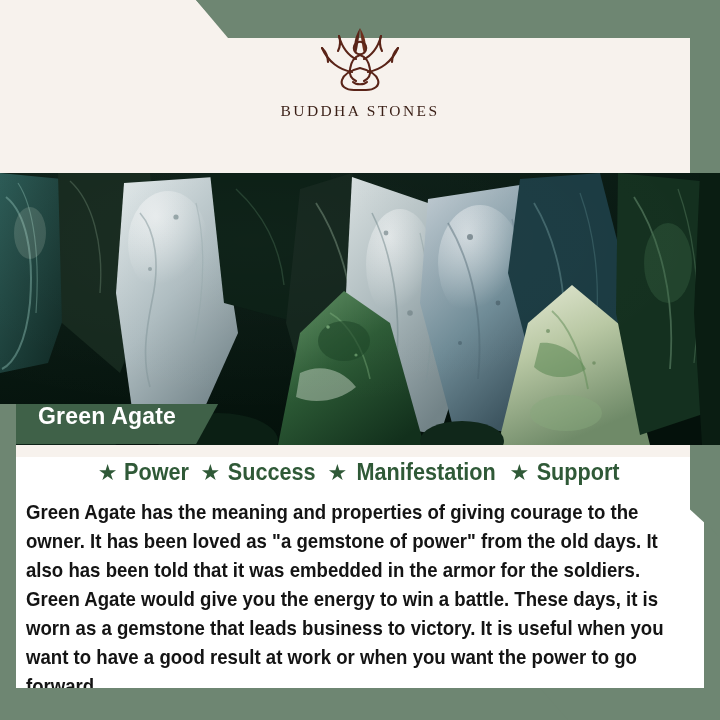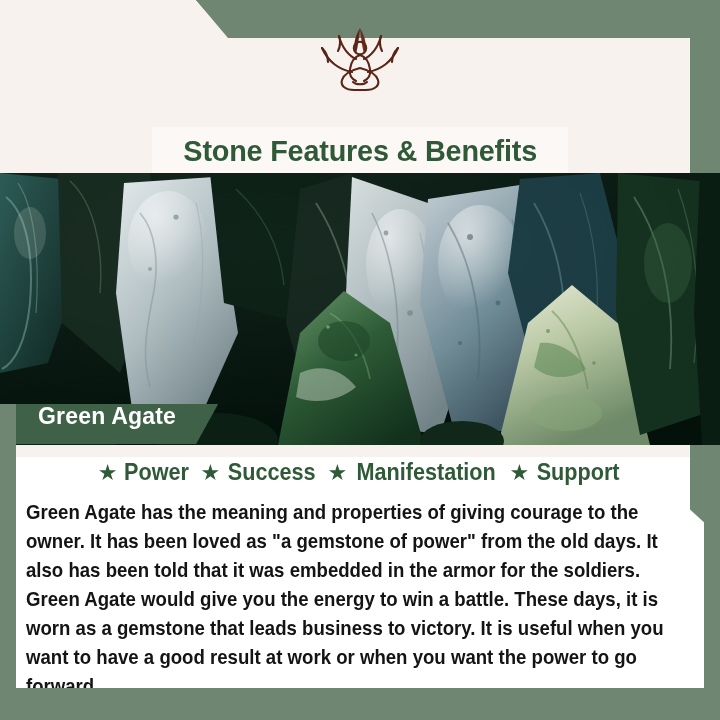--- a/index.html
+++ b/index.html
@@ -253,25 +253,23 @@
         <circle cx="52" cy="24" r="6.2"></circle>
 
         <path d="M52 31 C46 33 43 38 42 45 C41 51 44 55 48 57"></path>
         <path d="M52 31 C58 33 61 38 62 45 C63 51 60 55 56 57"></path>
 
         <path d="M52 44 C44 46 36 50 34 56 C32 62 38 66 46 66 L58 66 C66 66 72 62 70 56 C68 50 60 46 52 44 Z"></path>
 
         <path d="M45 58 C48 61 56 61 59 58"></path>
       </g>
     </svg>
+    <div class="logo-word">BUDDHA STONES</div>
   </div>
 
-  <div class="title-band">
-    <div class="title-text">Stone Features &amp; Benefits</div>
-  </div>
 
   <div class="photo">
     <svg viewBox="0 0 720 272" preserveAspectRatio="none">
       <defs>
         <linearGradient id="gDark" x1="0" y1="0" x2="0.4" y2="1">
           <stop offset="0%" stop-color="#0d2018"></stop>
             <stop offset="100%" stop-color="#04110b"></stop>
         </linearGradient>
         <linearGradient id="gPale" x1="0" y1="0" x2="0.6" y2="1">
           <stop offset="0%" stop-color="#e2e9ea"></stop>

